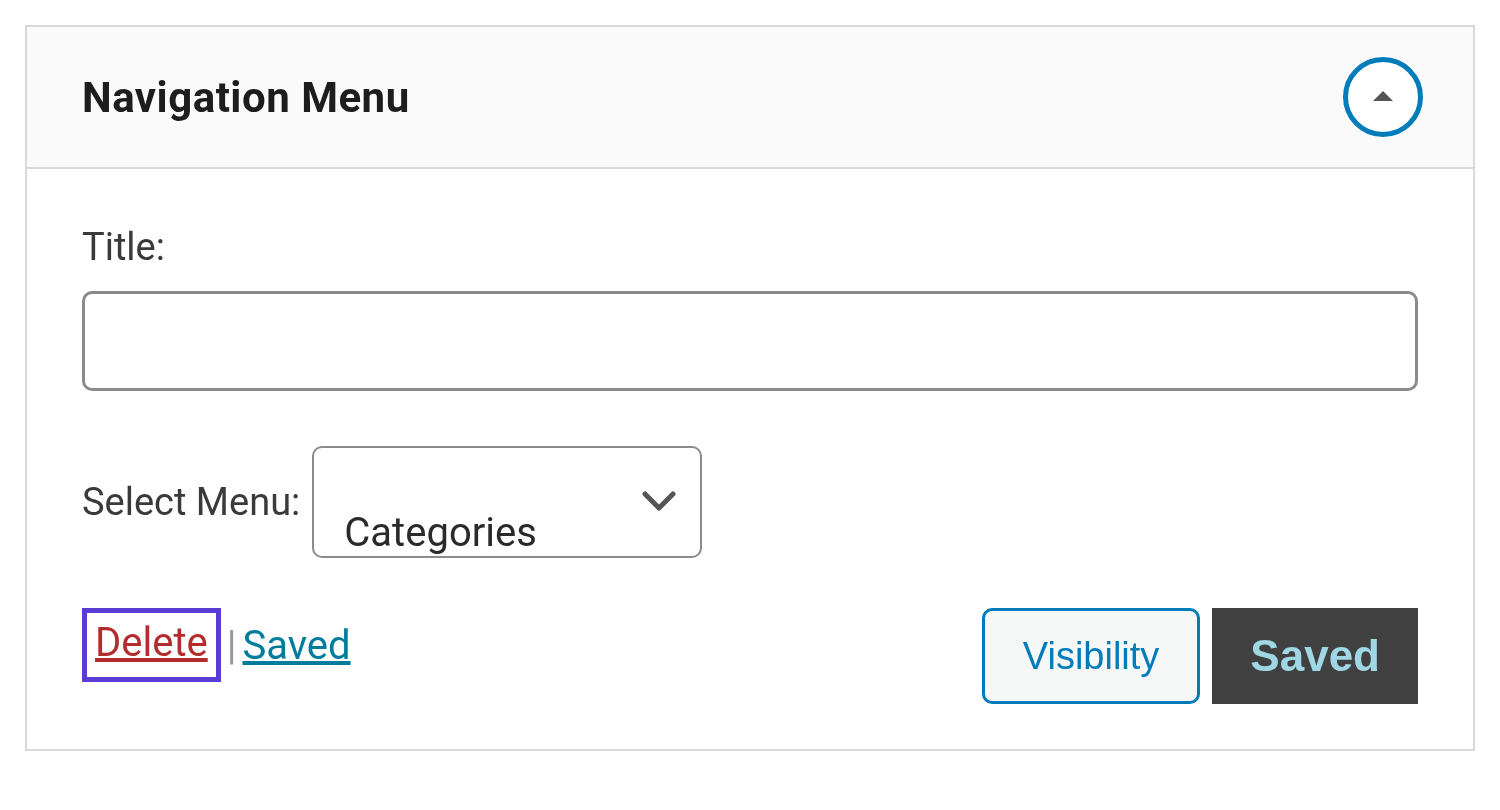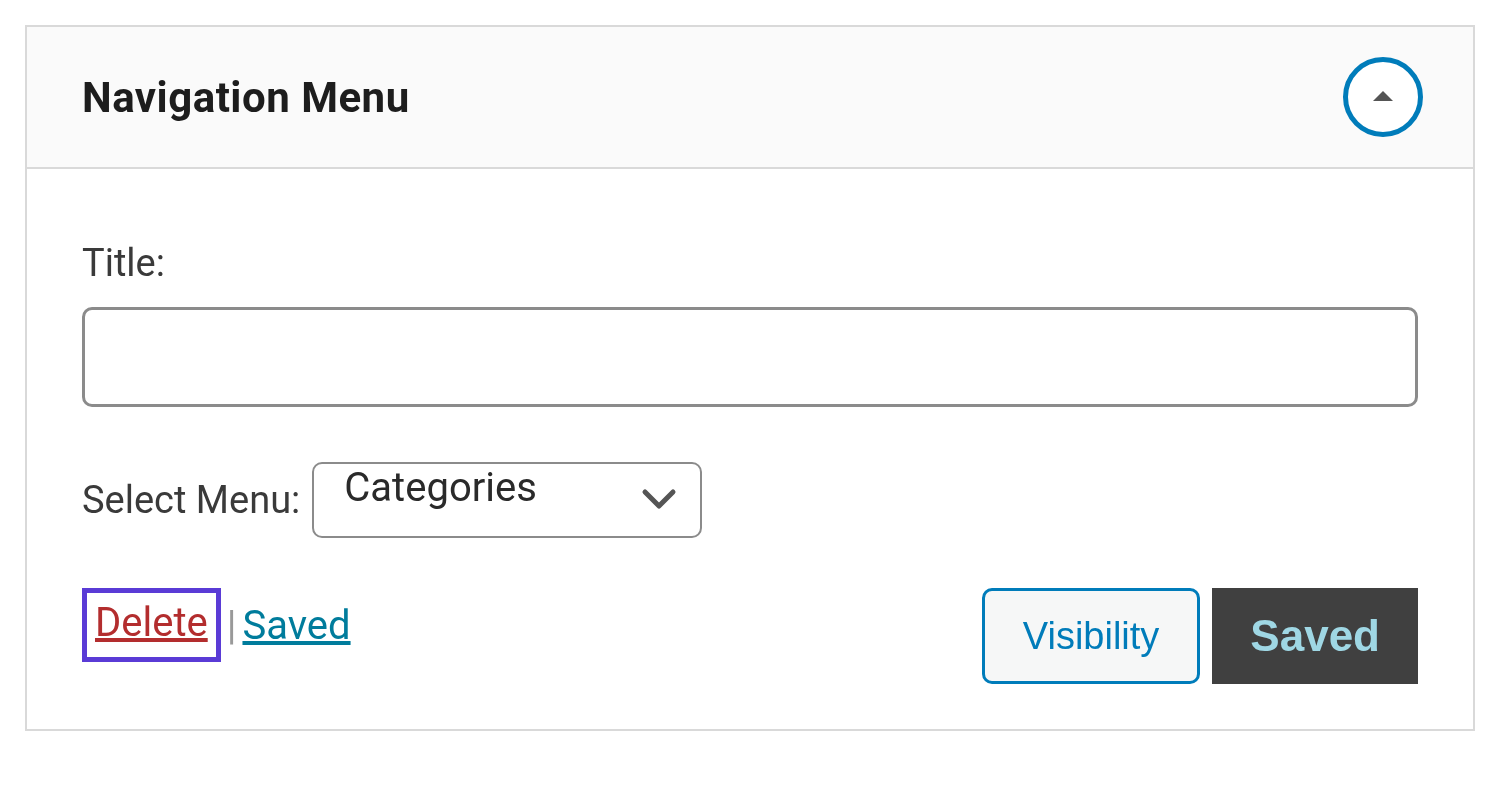--- a/index.html
+++ b/index.html
@@ -41,21 +41,21 @@
       display: flex;
       align-items: center;
       justify-content: center;
       cursor: pointer;
     }
     .collapse-button svg {
       width: 24px;
       height: 18px;
     }
     .widget-body {
-      padding: 72px 55px 45px 55px;
+      padding: 56px 55px 45px 55px;
       border-radius: 13px;
     }
     .field-label {
       font-size: 38px;
       color: #3a3a3a;
       margin-bottom: 22px;
       display: block;
     }
     .title-input {
       width: 100%;
@@ -72,29 +72,29 @@
       gap: 12px;
       margin-top: 55px;
     }
     .select-label {
       font-size: 38px;
       color: #3a3a3a;
     }
     .menu-select {
       border: 2px solid #8b8b8b;
       border-radius: 10px;
-      height: 76px;
+      height: 112px;
       padding: 0 70px 0 30px;
       font-size: 40px;
       color: #2a2a2a;
       background: #ffffff;
       appearance: none;
       position: relative;
       display: flex;
-      align-items: flex-start;
+      align-items: flex-end;
       cursor: pointer;
       min-width: 390px;
     }
     .menu-select-wrapper {
       position: relative;
       display: inline-block;
     }
     .chevron-down {
       position: absolute;
       right: 25px;

